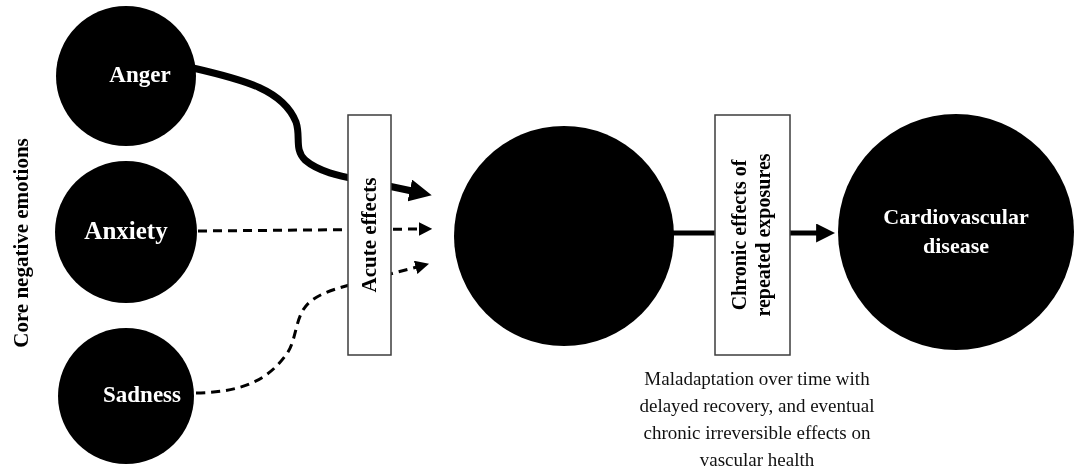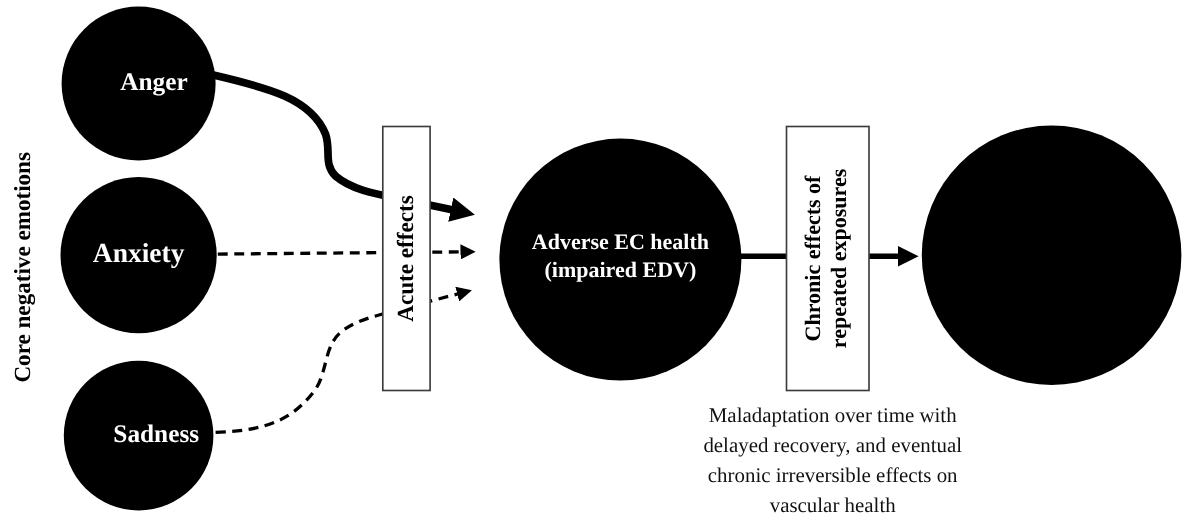--- a/index.html
+++ b/index.html
@@ -97,20 +97,20 @@
   <div class="label lbl-core">Core negative emotions</div>
 
   <div class="label on-dark lbl-anger">Anger</div>
   <div class="label on-dark lbl-anxiety">Anxiety</div>
   <div class="label on-dark lbl-sadness">Sadness</div>
 
   <div class="label on-light lbl-acute">Acute effects</div>
   <div class="label on-light lbl-chronic">Chronic effects of
 repeated exposures</div>
 
-  <div class="label on-dark lbl-adverse">Adverse EC health
-(impaired EDV)</div>
+  <div class="label on-dark lbl-cardio">Cardiovascular
+disease</div>
 
   <div class="lbl-caption">Maladaptation over time with
 delayed recovery, and eventual
 chronic irreversible effects on
 vascular health</div>
 </div>
 
 </body></html>

